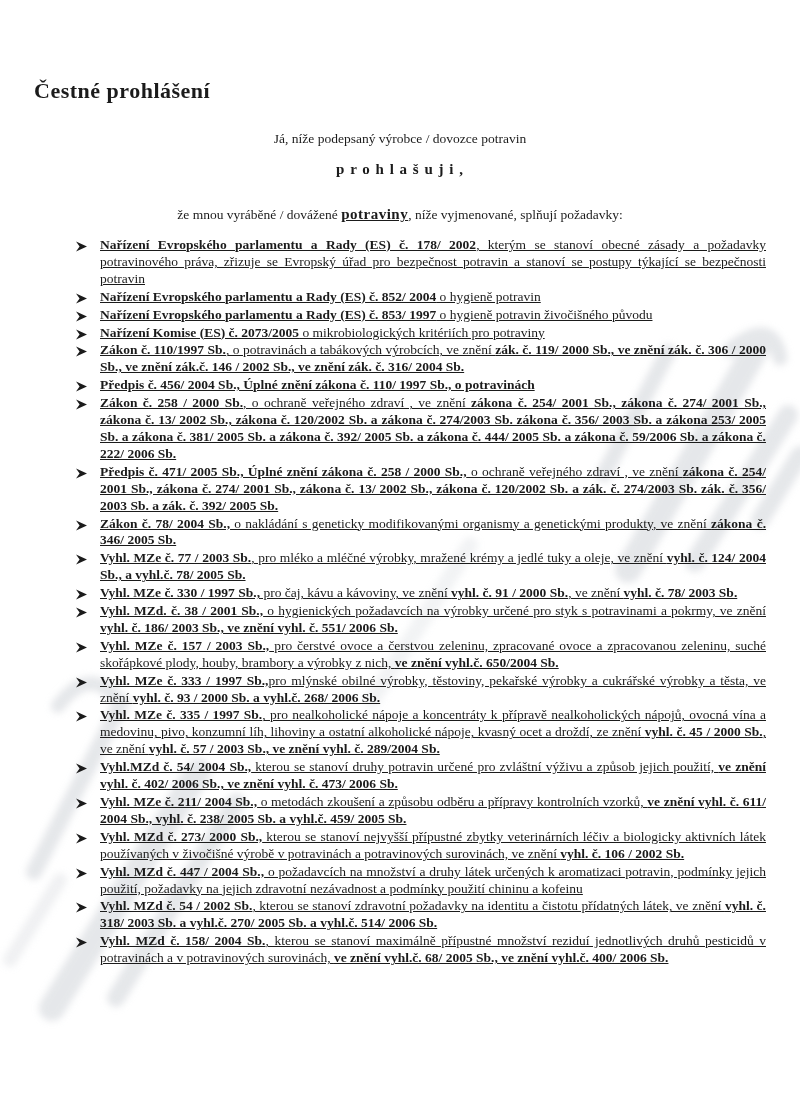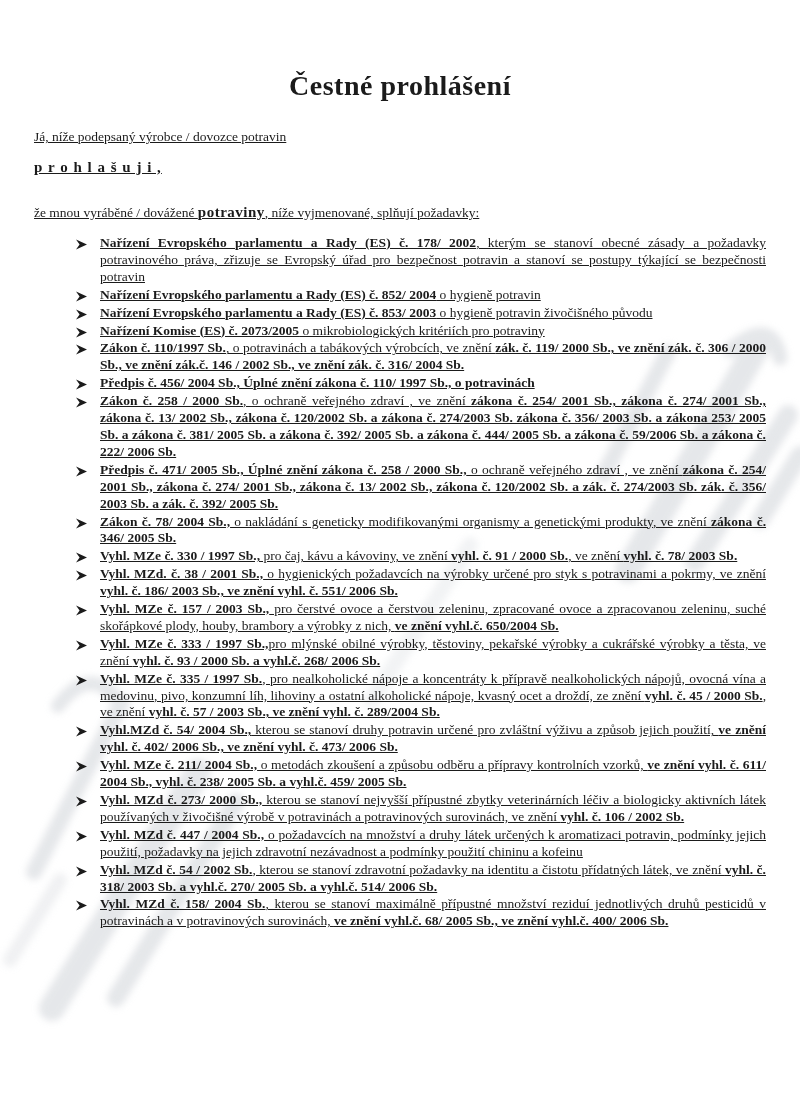--- a/index.html
+++ b/index.html
@@ -15,31 +15,29 @@
     position:relative;
     width:800px;height:1100px;
     box-sizing:border-box;
     padding:70px 34px 30px 100px;
     z-index:1;
   }
   .watermark{
     position:absolute;inset:0;z-index:0;pointer-events:none;
   }
   h1.doc-title{
-    font-size:28px;font-weight:bold;
-    text-align:center;
-    margin:0 0 26px -66px; 
+    font-size:22px;font-weight:bold;
+    margin:8px 0 26px -66px; 
     letter-spacing:.5px;
   }
   .intro{
-    text-align:left;
+    text-align:center;
     margin:0 0 14px -66px;
     font-size:13.5px;
     line-height:17px;
-    text-decoration:underline;
   }
   .intro.declare{
     font-weight:bold;
     font-size:15px;
     margin-bottom:28px;
     letter-spacing:1px;
   }
   .intro.requirements{margin-bottom:14px;}
   .word-em{
     font-weight:bold;
@@ -106,39 +104,42 @@
 
   <ul class="law-list">
       <li><span class="bullet"><svg width="13" height="11" viewBox="0 0 13 11">
             <path d="M1 0.5 L12 5.5 L1 10.5 L4.6 5.5 Z" fill="#1b1b1b"></path>
           </svg></span><span class="b">Nařízení Evropského parlamentu a Rady (ES) č. 178/ 2002</span><span>, kterým se stanoví obecné zásady a požadavky potravinového práva, zřizuje se Evropský úřad pro bezpečnost potravin a stanoví se postupy týkající se bezpečnosti potravin</span></li>
       <li><span class="bullet"><svg width="13" height="11" viewBox="0 0 13 11">
             <path d="M1 0.5 L12 5.5 L1 10.5 L4.6 5.5 Z" fill="#1b1b1b"></path>
           </svg></span><span class="b">Nařízení Evropského parlamentu a Rady (ES) č. 852/ 2004</span><span> o hygieně potravin</span></li>
       <li><span class="bullet"><svg width="13" height="11" viewBox="0 0 13 11">
             <path d="M1 0.5 L12 5.5 L1 10.5 L4.6 5.5 Z" fill="#1b1b1b"></path>
-          </svg></span><span class="b">Nařízení Evropského parlamentu a Rady (ES) č. 853/ 2003</span><span> o hygieně potravin živočišného původu</span></li>
+          </svg></span><span class="b">Nařízení Evropského parlamentu a Rady (ES) č. 853/ 1997</span><span> o hygieně potravin živočišného původu</span></li>
       <li><span class="bullet"><svg width="13" height="11" viewBox="0 0 13 11">
             <path d="M1 0.5 L12 5.5 L1 10.5 L4.6 5.5 Z" fill="#1b1b1b"></path>
           </svg></span><span class="b">Nařízení Komise (ES) č. 2073/2005</span><span> o mikrobiologických kritériích pro potraviny</span></li>
       <li><span class="bullet"><svg width="13" height="11" viewBox="0 0 13 11">
             <path d="M1 0.5 L12 5.5 L1 10.5 L4.6 5.5 Z" fill="#1b1b1b"></path>
           </svg></span><span class="b">Zákon č. 110/1997 Sb.</span><span>, o potravinách a tabákových výrobcích, ve znění </span><span class="b">zák. č. 119/ 2000 Sb., ve znění zák. č. 306 / 2000 Sb., ve znění zák.č. 146 / 2002 Sb., ve znění zák. č. 316/ 2004 Sb.</span></li>
       <li><span class="bullet"><svg width="13" height="11" viewBox="0 0 13 11">
             <path d="M1 0.5 L12 5.5 L1 10.5 L4.6 5.5 Z" fill="#1b1b1b"></path>
           </svg></span><span class="b">Předpis č. 456/ 2004 Sb., Úplné znění zákona č. 110/ 1997 Sb., o potravinách</span></li>
       <li><span class="bullet"><svg width="13" height="11" viewBox="0 0 13 11">
             <path d="M1 0.5 L12 5.5 L1 10.5 L4.6 5.5 Z" fill="#1b1b1b"></path>
           </svg></span><span class="b">Zákon č. 258 / 2000 Sb.</span><span>, o ochraně veřejného zdraví , ve znění </span><span class="b">zákona č. 254/ 2001 Sb., zákona č. 274/ 2001 Sb., zákona č. 13/ 2002 Sb., zákona č. 120/2002 Sb. a zákona č. 274/2003 Sb.  zákona č. 356/ 2003 Sb. a zákona 253/ 2005 Sb. a zákona č. 381/ 2005 Sb. a zákona č. 392/ 2005 Sb. a zákona č. 444/ 2005 Sb. a zákona č. 59/2006 Sb. a zákona č. 222/ 2006 Sb.</span></li>
       <li><span class="bullet"><svg width="13" height="11" viewBox="0 0 13 11">
             <path d="M1 0.5 L12 5.5 L1 10.5 L4.6 5.5 Z" fill="#1b1b1b"></path>
           </svg></span><span class="b">Předpis č. 471/ 2005 Sb., Úplné znění zákona č. 258 / 2000 Sb.,</span><span> o ochraně veřejného zdraví , ve znění </span><span class="b">zákona č. 254/ 2001 Sb., zákona č. 274/ 2001 Sb., zákona č. 13/ 2002 Sb., zákona č. 120/2002 Sb. a zák. č. 274/2003 Sb.  zák. č. 356/ 2003 Sb. a zák. č. 392/ 2005 Sb.</span></li>
       <li><span class="bullet"><svg width="13" height="11" viewBox="0 0 13 11">
             <path d="M1 0.5 L12 5.5 L1 10.5 L4.6 5.5 Z" fill="#1b1b1b"></path>
           </svg></span><span class="b">Zákon č. 78/ 2004 Sb.,</span><span> o nakládání s geneticky modifikovanými organismy a genetickými produkty, ve znění </span><span class="b">zákona č. 346/ 2005 Sb.</span></li>
+      <li><span class="bullet"><svg width="13" height="11" viewBox="0 0 13 11">
+            <path d="M1 0.5 L12 5.5 L1 10.5 L4.6 5.5 Z" fill="#1b1b1b"></path>
+          </svg></span><span class="b">Vyhl. MZe č. 77 / 2003 Sb.</span><span>, pro mléko a mléčné výrobky, mražené krémy a jedlé tuky a oleje, ve znění </span><span class="b">vyhl. č. 124/ 2004 Sb., a vyhl.č. 78/ 2005 Sb.</span></li>
       <li><span class="bullet"><svg width="13" height="11" viewBox="0 0 13 11">
             <path d="M1 0.5 L12 5.5 L1 10.5 L4.6 5.5 Z" fill="#1b1b1b"></path>
           </svg></span><span class="b">Vyhl. MZe č. 330 / 1997 Sb.,</span><span> pro čaj, kávu a kávoviny, ve znění </span><span class="b">vyhl. č. 91 / 2000 Sb.</span><span>, ve znění </span><span class="b">vyhl. č. 78/ 2003 Sb.</span></li>
       <li><span class="bullet"><svg width="13" height="11" viewBox="0 0 13 11">
             <path d="M1 0.5 L12 5.5 L1 10.5 L4.6 5.5 Z" fill="#1b1b1b"></path>
           </svg></span><span class="b">Vyhl. MZd. č. 38 / 2001 Sb.,</span><span> o hygienických požadavcích na výrobky určené pro styk s potravinami a pokrmy, ve znění </span><span class="b">vyhl. č. 186/ 2003 Sb., ve znění vyhl. č. 551/ 2006 Sb.</span></li>
       <li><span class="bullet"><svg width="13" height="11" viewBox="0 0 13 11">
             <path d="M1 0.5 L12 5.5 L1 10.5 L4.6 5.5 Z" fill="#1b1b1b"></path>
           </svg></span><span class="b">Vyhl. MZe č. 157 / 2003 Sb.,</span><span> pro čerstvé ovoce a čerstvou zeleninu, zpracované ovoce a zpracovanou zeleninu, suché skořápkové plody, houby, brambory a výrobky z nich, </span><span class="b">ve znění vyhl.č. 650/2004 Sb.</span></li>
       <li><span class="bullet"><svg width="13" height="11" viewBox="0 0 13 11">

